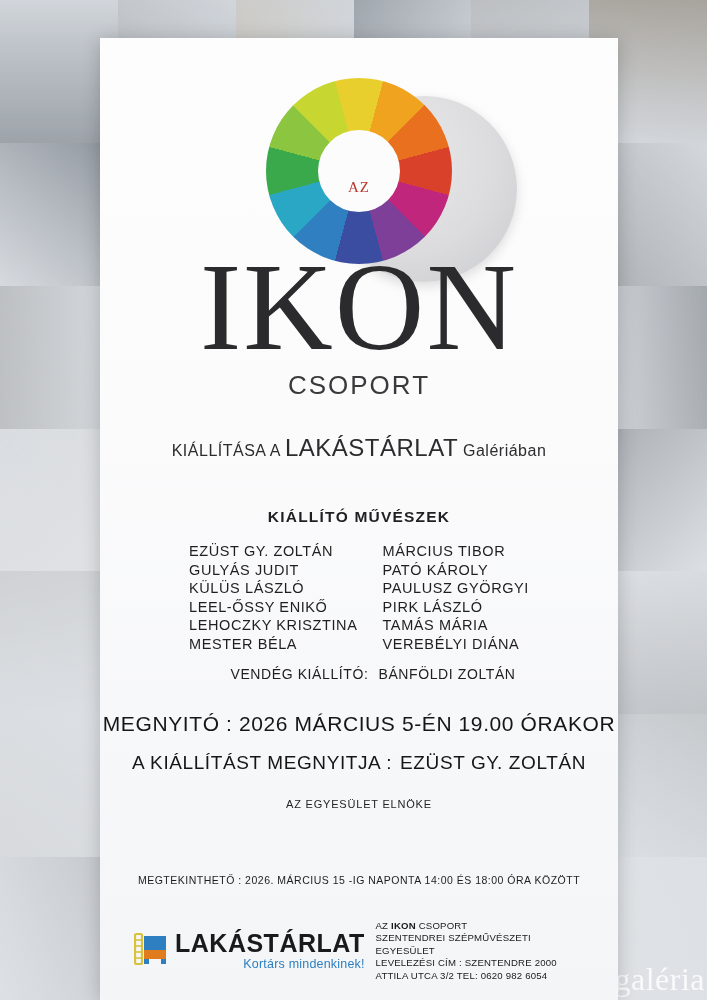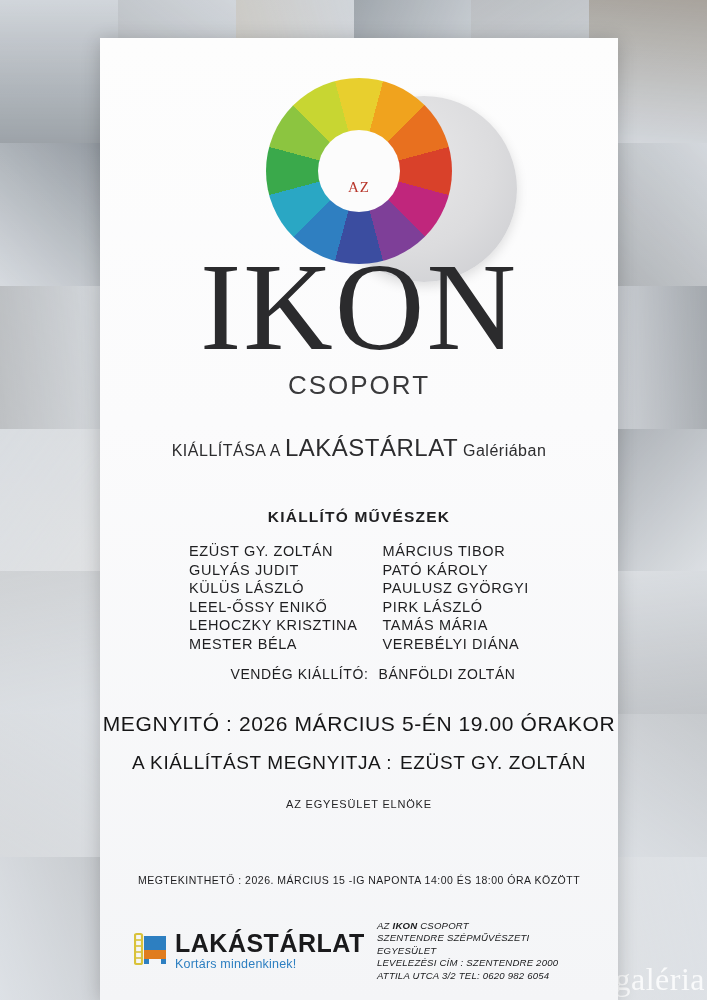--- a/index.html
+++ b/index.html
@@ -241,27 +241,27 @@
     font-size: 25px;
     line-height: 25px;
     letter-spacing: 0.5px;
     color: #1a1a1c;
   }
   .brand-text .tag {
     font-size: 12.5px;
     color: #2d7fc1;
     letter-spacing: 0.2px;
     margin-top: 1px;
+    text-align: right;
   }
   .contact {
     font-size: 9.6px;
     line-height: 12.4px;
     color: #191a1c;
     letter-spacing: 0.2px;
-    font-style: italic;
   }
   .contact b { font-weight: bold; }
 
   
   #galeria-word {
     position: absolute;
     right: 2px;
     bottom: 2px;
     font-size: 32px;
     color: rgba(255,255,255,0.82);
@@ -388,19 +388,19 @@
           <rect x="27" y="28" width="5" height="5" fill="#2d7fc1"></rect>
         </svg>
       </div>
       <div class="brand-text">
         <div class="name">LAKÁSTÁRLAT</div>
         <div class="tag">Kortárs mindenkinek!</div>
       </div>
     </div>
     <div class="contact" id="contact-block">
         <div>AZ <b>IKON</b> CSOPORT</div>
-        <div>SZENTENDRE SZÉPMŰVÉSZETI EGYESÜLET</div>
+        <div>SZENTENDREI SZÉPMŰVÉSZETI EGYESÜLET</div>
         <div>LEVELEZÉSI CÍM :  SZENTENDRE   2000</div>
         <div>ATTILA UTCA  3/2   TEL:  0620 982 6054</div>
       </div>
   </div>
 
 </div>
 
 </body></html>

